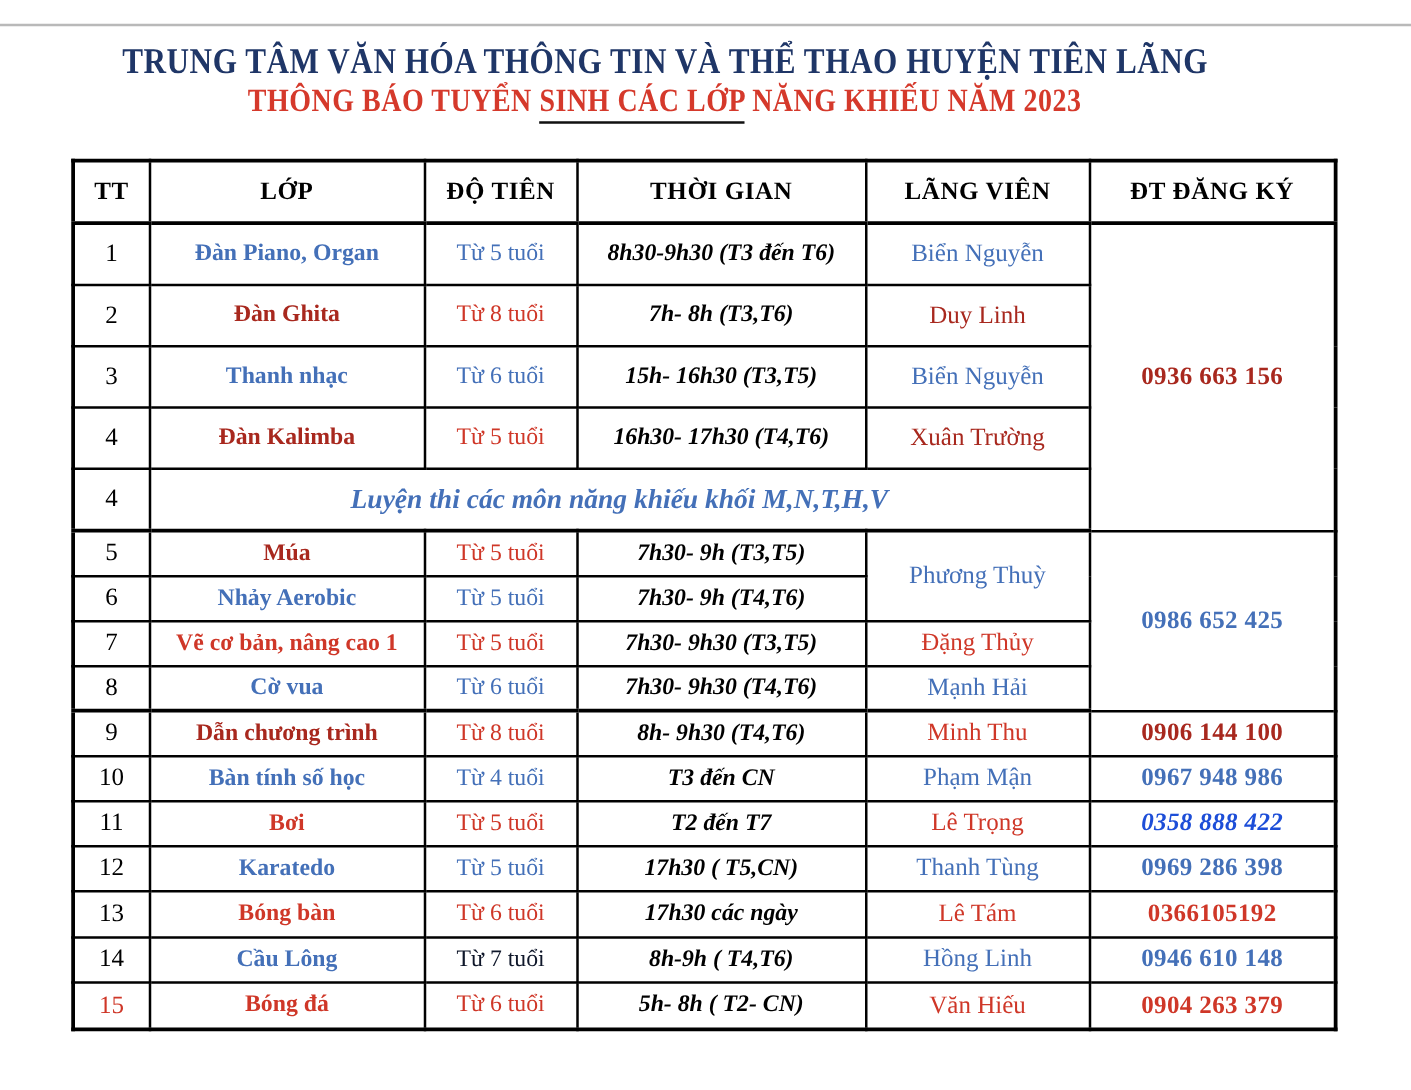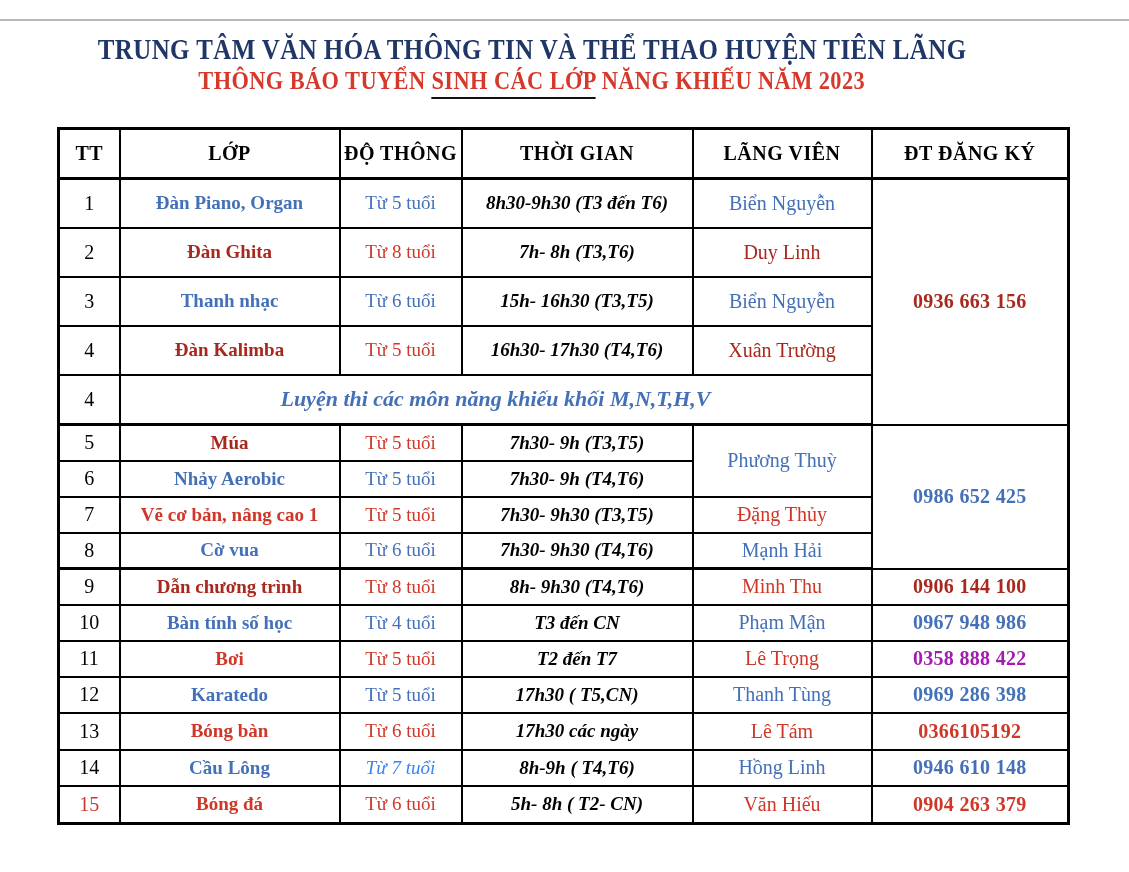--- a/index.html
+++ b/index.html
@@ -55,21 +55,21 @@
           <col style="width:220px">
           <col style="width:122px">
         <col style="width:231px">
           <col style="width:179px">
           <col style="width:197px">
       </colgroup>
       <thead>
         <tr class="rh-h">
           <th>TT</th>
           <th>LỚP</th>
-          <th>ĐỘ THÔNG</th>
+          <th>ĐỘ TIÊN</th>
           <th>THỜI GIAN</th>
           <th>LÃNG VIÊN</th>
           <th>ĐT ĐĂNG KÝ</th>
         </tr>
       </thead>
       <tbody>
         <tr class="rh-a">
           <td class="c-tt" style="color: rgb(0, 0, 0);">1</td>
           <td class="c-class" style="color: rgb(68, 112, 184);">Đàn Piano, Organ</td>
           <td class="c-age" style="color: rgb(68, 112, 184);">Từ 5 tuổi</td>
@@ -145,42 +145,42 @@
           <td class="c-time" style="color: rgb(0, 0, 0);">T3 đến CN</td>
           <td class="c-teacher" style="color: rgb(68, 112, 184);">Phạm Mận</td>
           <td class="c-phone" style="color: rgb(68, 112, 184); margin-top: 20px;">0967 948 986</td>
         </tr>
         <tr class="rh-c">
           <td class="c-tt" style="color: rgb(0, 0, 0);">11</td>
           <td class="c-class" style="color: rgb(207, 55, 40);">Bơi</td>
           <td class="c-age" style="color: rgb(207, 55, 40);">Từ 5 tuổi</td>
           <td class="c-time" style="color: rgb(0, 0, 0);">T2 đến T7</td>
           <td class="c-teacher" style="color: rgb(207, 55, 40);">Lê Trọng</td>
-          <td class="c-phone" style="color: #a21caf;">0358 888 422</td>
+          <td class="c-phone" style="color: #1d4ed8; font-style: italic;">0358 888 422</td>
         </tr>
         <tr class="rh-c">
           <td class="c-tt" style="color: rgb(0, 0, 0);">12</td>
           <td class="c-class" style="color: rgb(68, 112, 184);">Karatedo</td>
           <td class="c-age" style="color: rgb(68, 112, 184);">Từ 5 tuổi</td>
           <td class="c-time" style="color: rgb(0, 0, 0);">17h30 ( T5,CN)</td>
           <td class="c-teacher" style="color: rgb(68, 112, 184);">Thanh Tùng</td>
           <td class="c-phone" style="color: rgb(68, 112, 184);">0969 286 398</td>
         </tr>
         <tr class="rh-d">
           <td class="c-tt" style="color: rgb(0, 0, 0);">13</td>
           <td class="c-class" style="color: rgb(207, 55, 40);">Bóng bàn</td>
           <td class="c-age" style="color: rgb(207, 55, 40);">Từ 6 tuổi</td>
           <td class="c-time" style="color: rgb(0, 0, 0);">17h30 các ngày</td>
           <td class="c-teacher" style="color: rgb(207, 55, 40);">Lê Tám</td>
           <td class="c-phone" style="color: rgb(207, 55, 40);">0366105192</td>
         </tr>
         <tr class="rh-c">
           <td class="c-tt" style="color: rgb(0, 0, 0);">14</td>
           <td class="c-class" style="color: rgb(68, 112, 184);">Cầu Lông</td>
-          <td class="c-age" style="color: #3b82f6; font-style: italic;">Từ 7 tuổi</td>
+          <td class="c-age" style="color: #0f172a;">Từ 7 tuổi</td>
           <td class="c-time" style="color: rgb(0, 0, 0);">8h-9h ( T4,T6)</td>
           <td class="c-teacher" style="color: rgb(68, 112, 184);">Hồng Linh</td>
           <td class="c-phone" style="color: rgb(68, 112, 184);">0946 610 148</td>
         </tr>
         <tr class="rh-e">
           <td class="c-tt" style="color: rgb(207, 55, 40);">15</td>
           <td class="c-class" style="color: rgb(207, 55, 40);">Bóng đá</td>
           <td class="c-age" style="color: rgb(207, 55, 40);">Từ 6 tuổi</td>
           <td class="c-time" style="color: rgb(0, 0, 0);">5h- 8h ( T2- CN)</td>
           <td class="c-teacher" style="color: rgb(207, 55, 40);">Văn Hiếu</td>

